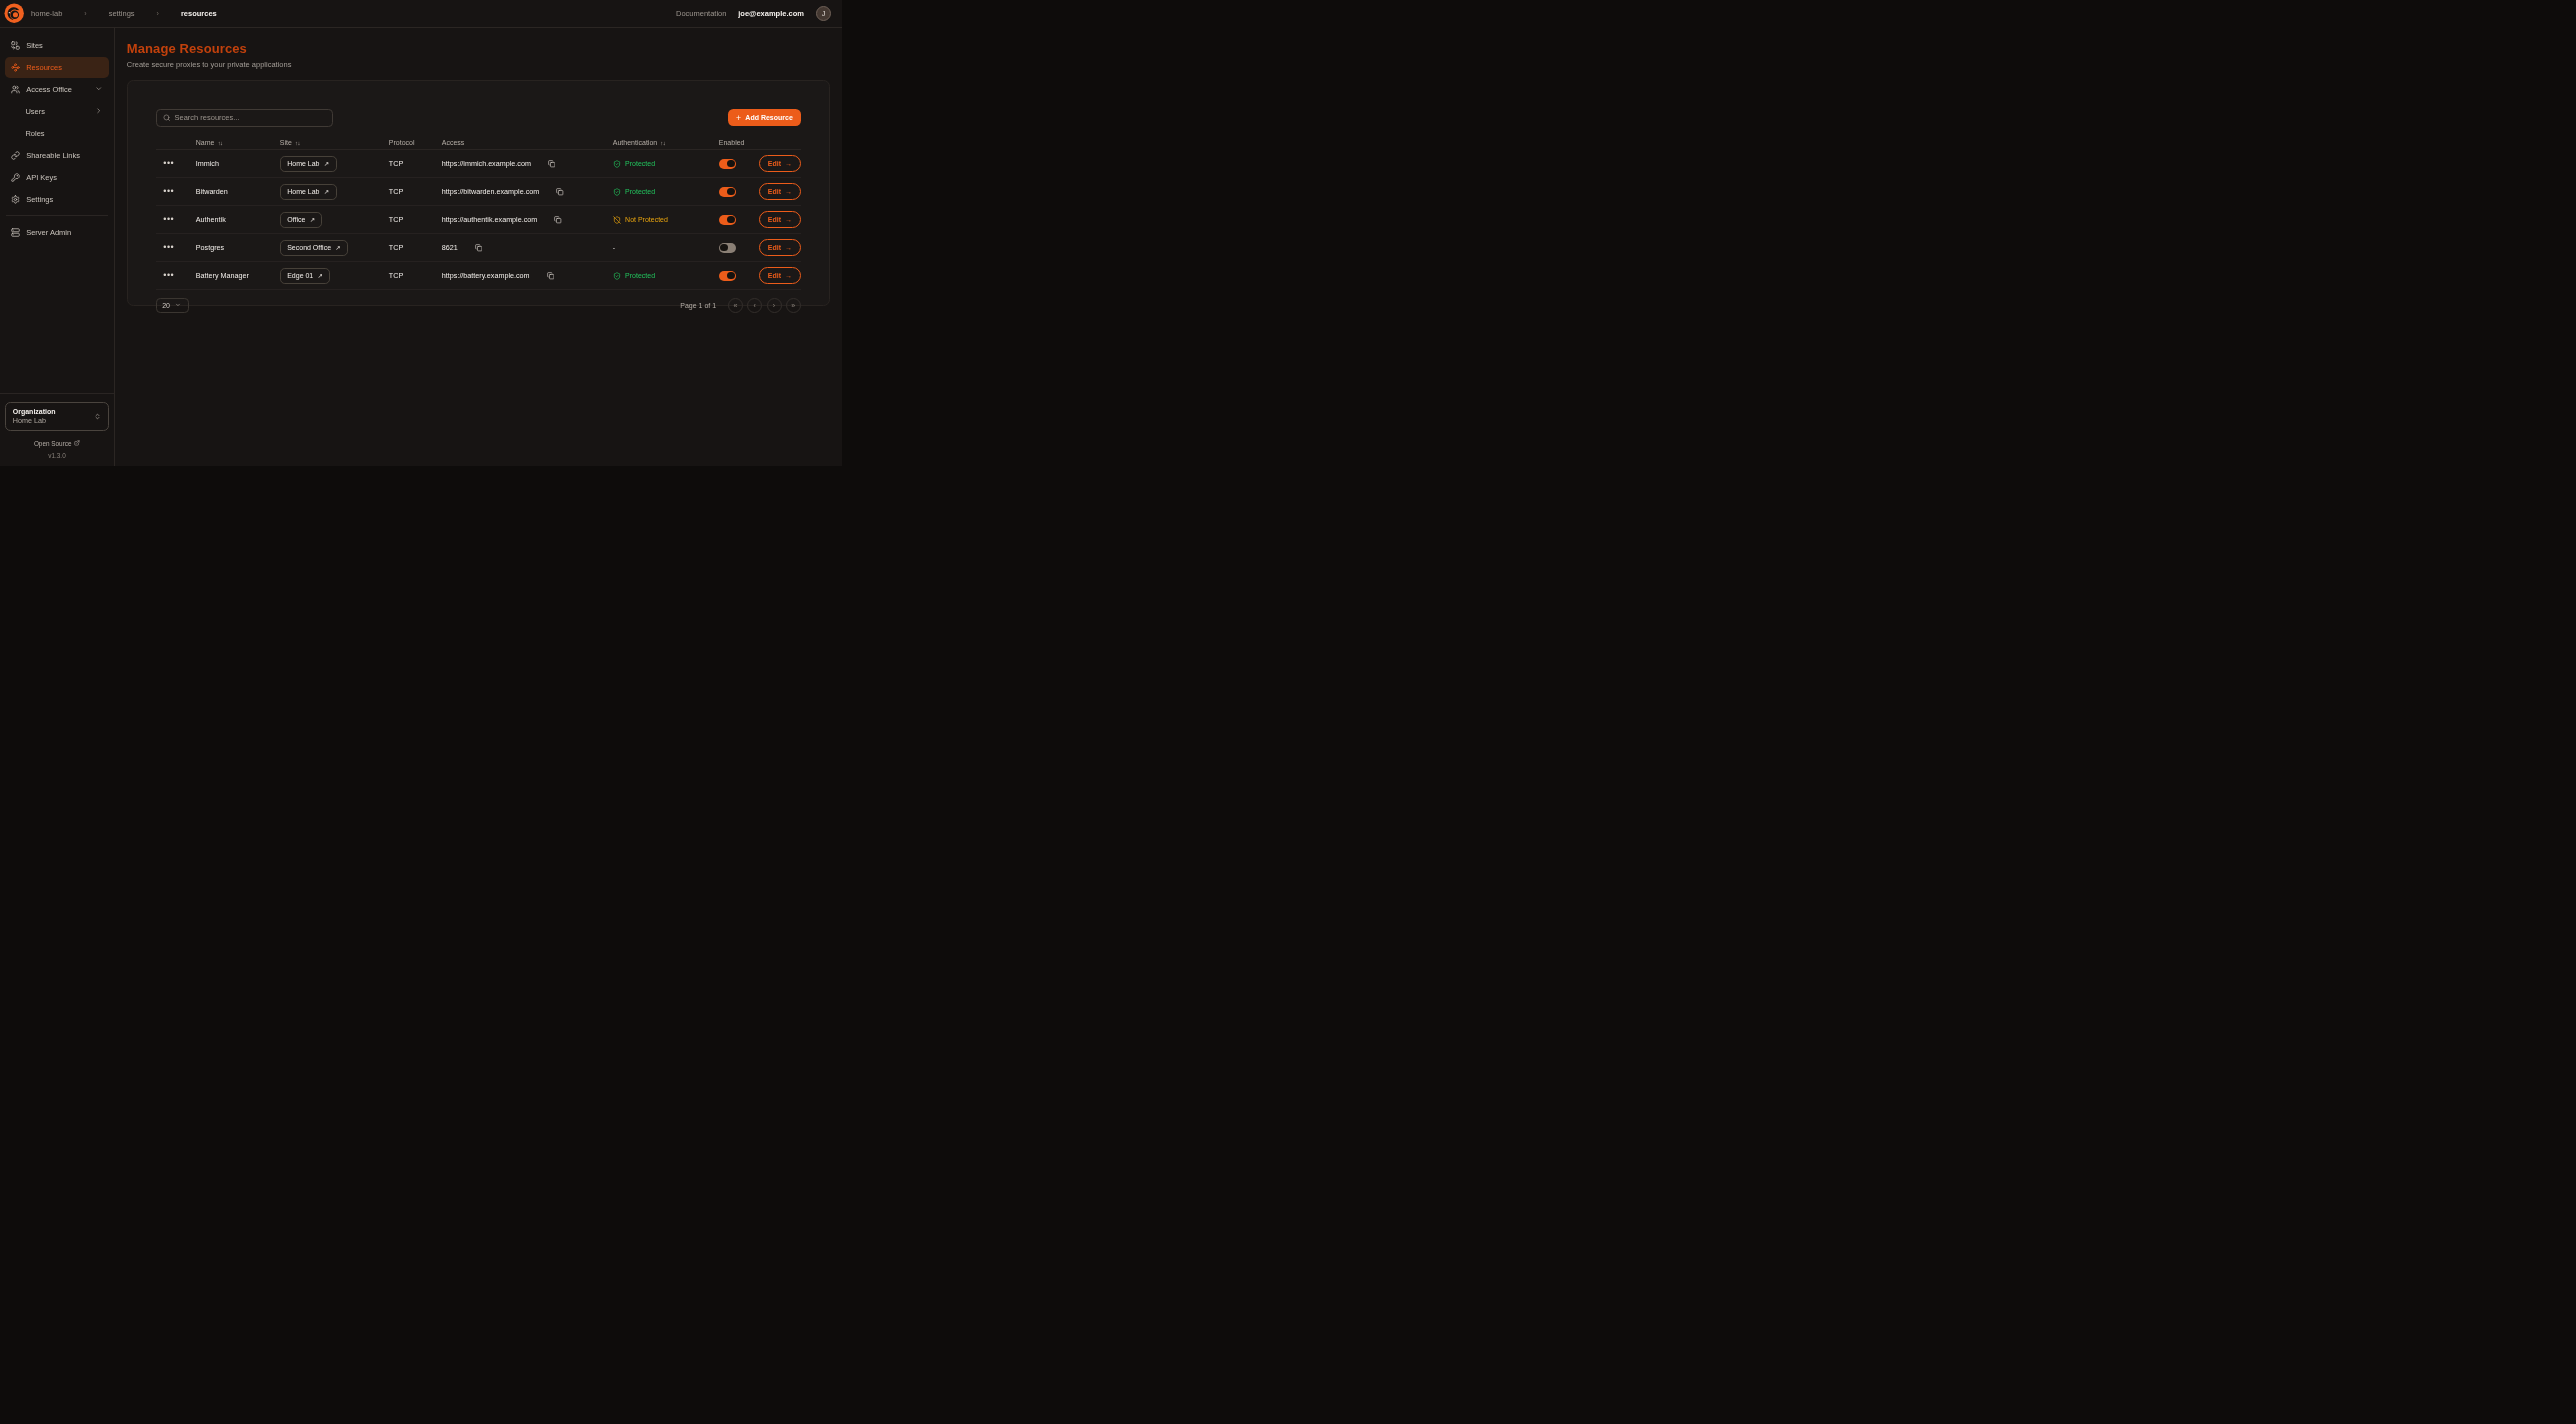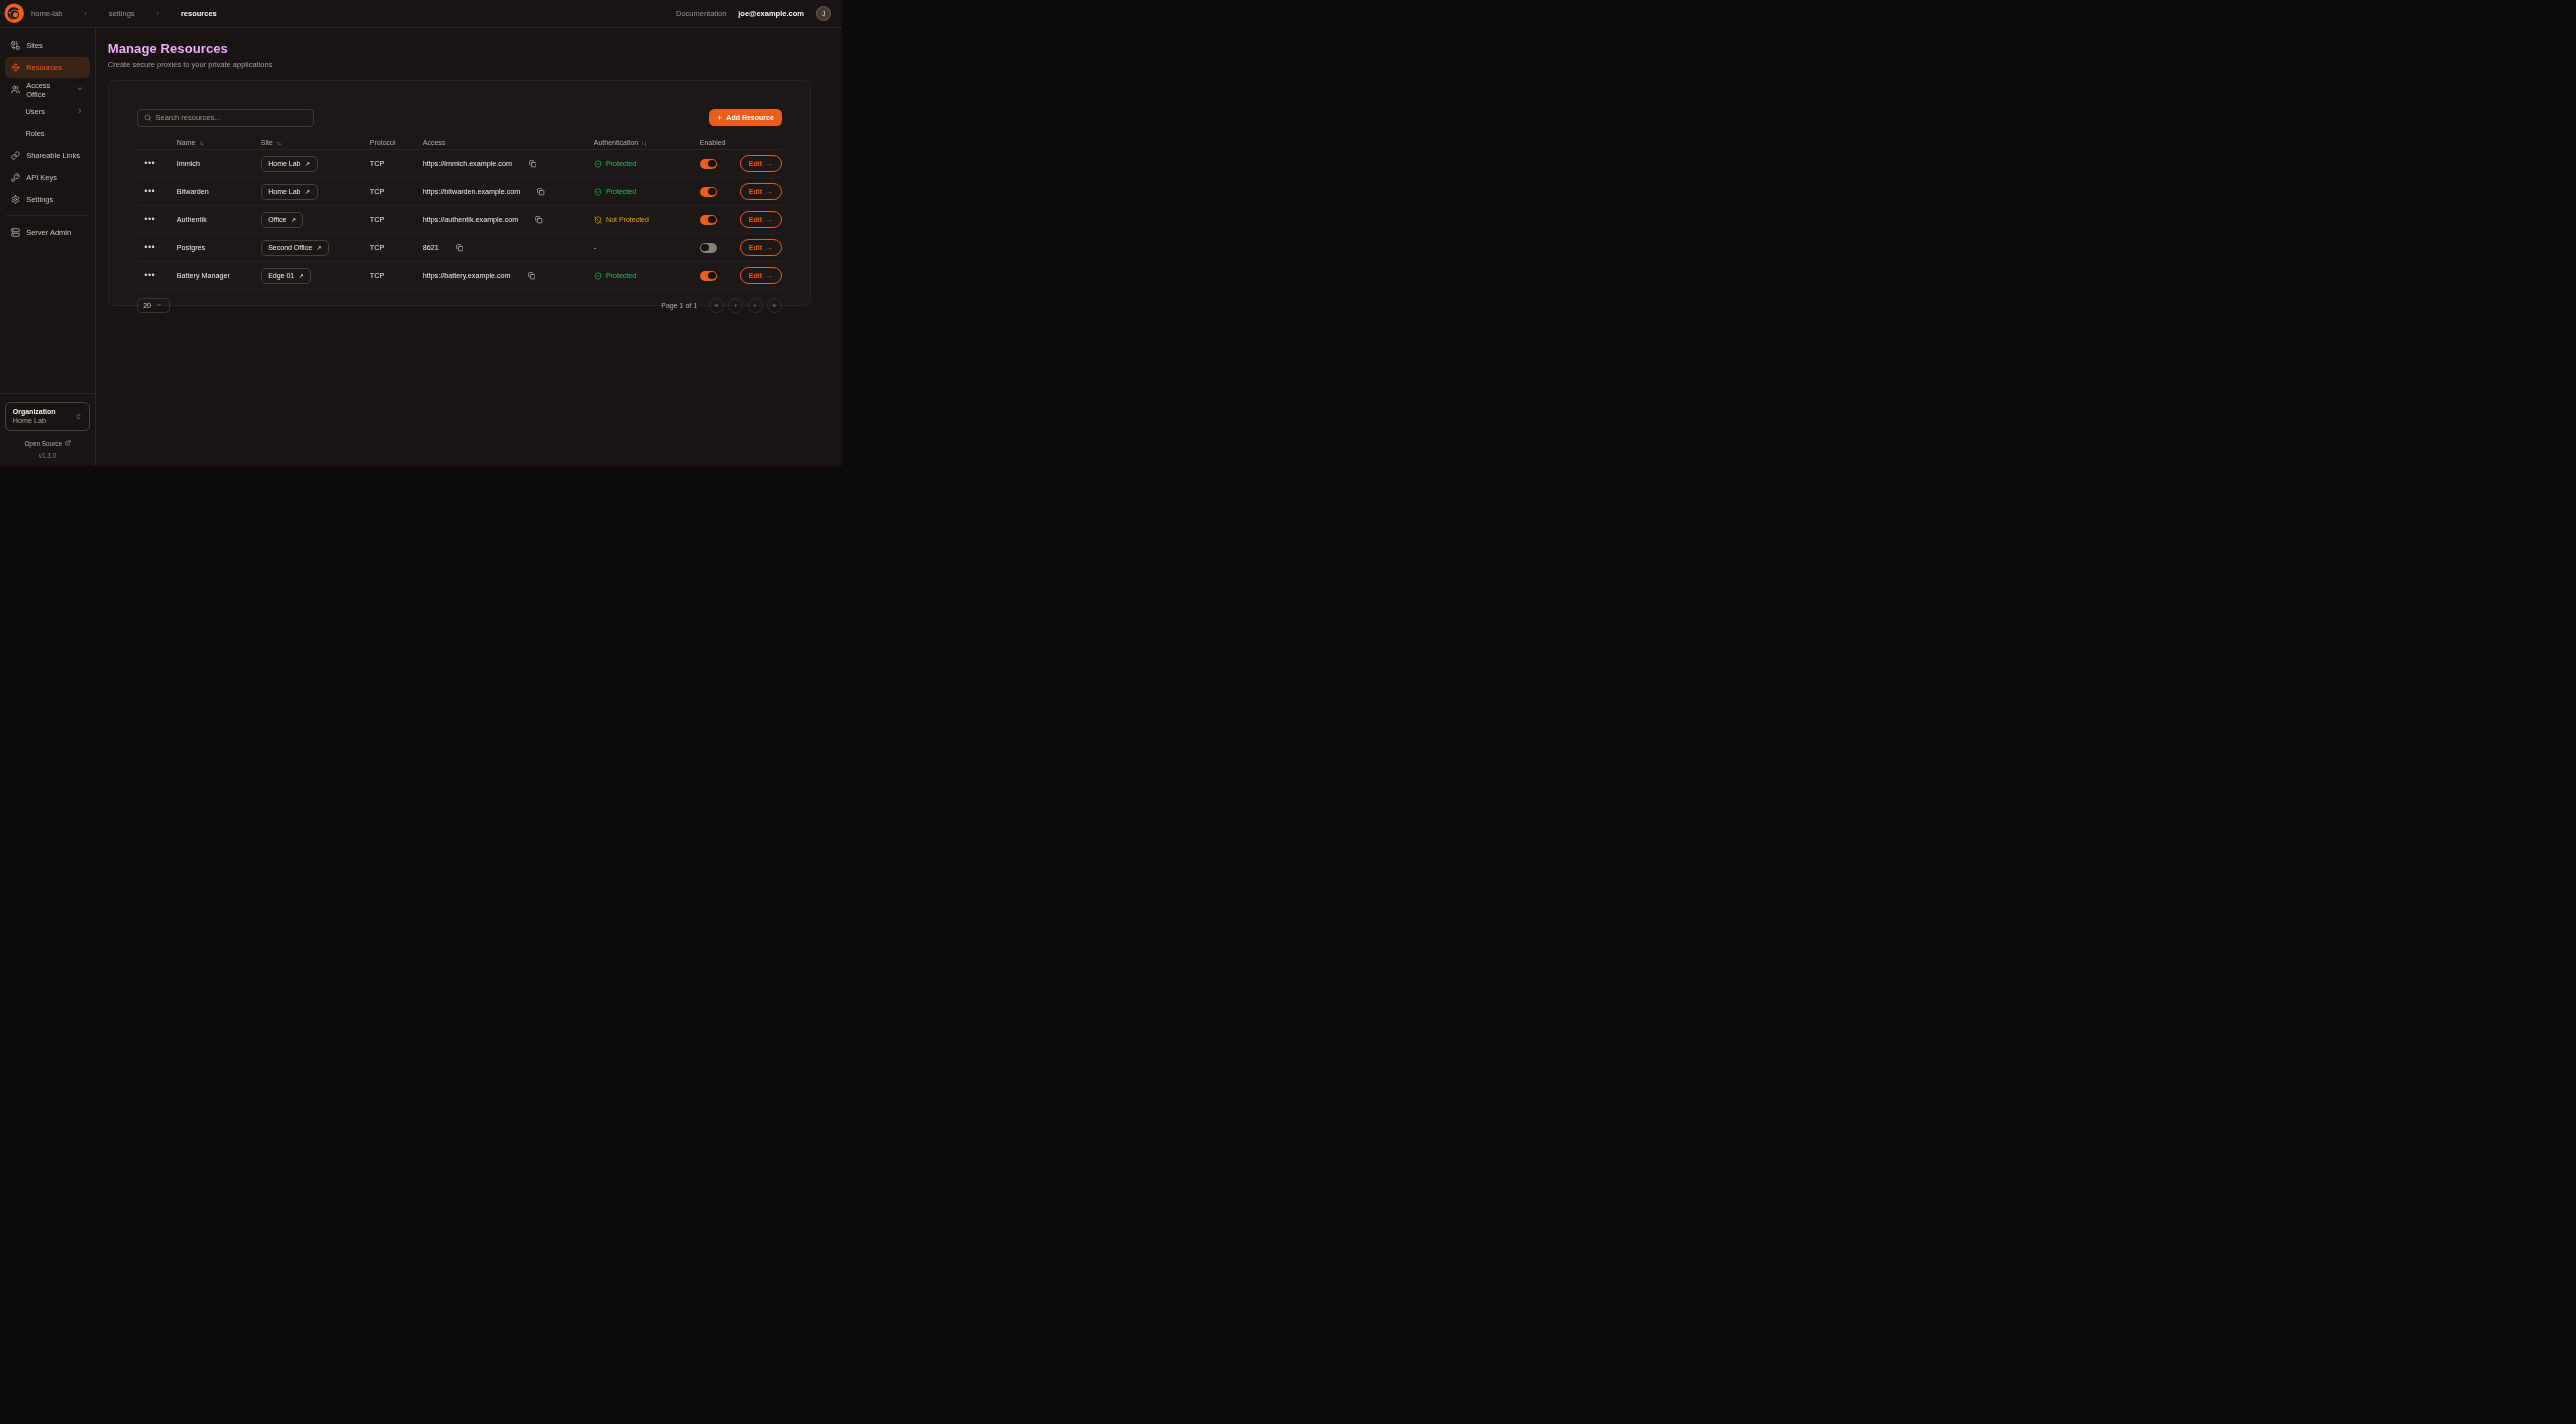--- a/index.html
+++ b/index.html
@@ -15,21 +15,21 @@
   .crumb.current { color:#f6f2ee; font-weight:700; }
   .crumb-sep { color:#6f6861; font-size:7px; }
   .topbar-right { margin-left:auto; display:flex; align-items:center; gap:11.8px; }
   .doc-link { color:#9b948d; font-size:7.5px; }
   .user-email { color:#f6f2ee; font-size:7.5px; font-weight:700; }
   .avatar { width:15.6px; height:15.6px; border-radius:50%; background:#443831; border:0.5px solid #6e6057;
             display:flex; align-items:center; justify-content:center; font-size:6.4px; color:#f1ece7; }
 
   
   .layout { display:flex; height:438px; }
-  .sidebar { position:relative; width:96px; flex:0 0 auto; border-right:0.5px solid #2b2623; padding:7.5px 5.4px 0 5.4px; }
+  .sidebar { position:relative; width:115px; flex:0 0 auto; border-right:0.5px solid #2b2623; padding:7.5px 5.4px 0 5.4px; }
   .nav-item { height:20.4px; margin-bottom:1.6px; display:flex; align-items:center; gap:5.9px; padding:0 5.9px;
               border-radius:4.8px; font-size:7.5px; color:#c9c3bc; cursor:pointer; }
   .nav-item svg { width:9px; height:9px; stroke:#c9c3bc; flex:0 0 auto; }
   .nav-item.active { background:#3a2315; color:#ec5c1a; }
   .nav-item.active svg { stroke:#ec5c1a; }
   .nav-item .spacer { flex:1; }
   .nav-item .chev svg { width:7.5px; height:7.5px; stroke:#b5aea7; }
   .nav-item.sub { padding-left:20px; }
   .nav-divider { border-top:0.5px solid #2a2523; margin:5.4px 1.1px 6.4px 1.1px; }
 
@@ -38,21 +38,21 @@
   .org-text { flex:1; min-width:0; }
   .org-label { font-size:7px; font-weight:700; color:#f6f2ee; line-height:9px; }
   .org-value { font-size:7.2px; color:#aba49d; line-height:9.7px; }
   .org-box svg { width:7px; height:7px; stroke:#b5aea7; }
   .open-source { margin-top:9px; text-align:center; font-size:6.4px; color:#b5aea7; display:flex; align-items:center; justify-content:center; gap:2.7px; }
   .open-source svg { width:5.9px; height:5.9px; stroke:#b5aea7; }
   .version { margin-top:4.8px; text-align:center; font-size:6.4px; color:#8a837c; }
 
   
   .main { flex:1; padding:13px 10.7px 0 11.8px; }
-  .page-title { font-size:13px; font-weight:800; letter-spacing:0.1px; color:#f0abfc; }
+  .page-title { font-size:13px; font-weight:800; letter-spacing:0.1px; color:#c2410c; }
   .page-subtitle { margin-top:3.8px; font-size:7.5px; color:#a39d96; }
 
   .card { margin-top:11.3px; width:703px; height:226px; background:#1b1817; border:0.5px solid #282320; border-radius:6.4px; padding:28px; }
 
   .toolbar { display:flex; align-items:center; justify-content:space-between; }
   .search { width:177px; height:17.7px; border:0.5px solid #403a35; border-radius:4.3px; display:flex; align-items:center; gap:4.3px; padding:0 5.9px; background:transparent; }
   .search svg { width:7.5px; height:7.5px; stroke:#9b948d; flex:0 0 auto; }
   .search input { flex:1; background:transparent; border:none; outline:none; color:#e8e3de; font-size:7.5px; font-family:"Liberation Sans",sans-serif; }
   .search input::placeholder { color:#9b948d; }
   .add-btn { height:17px; padding:0 8px; border:none; border-radius:5.4px; background:#ec5c1a; color:#fff;

